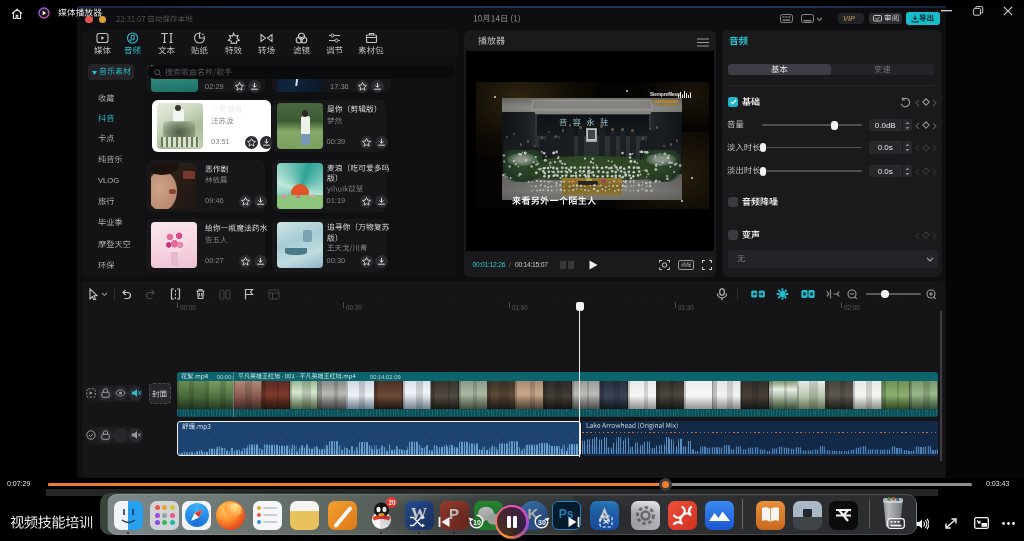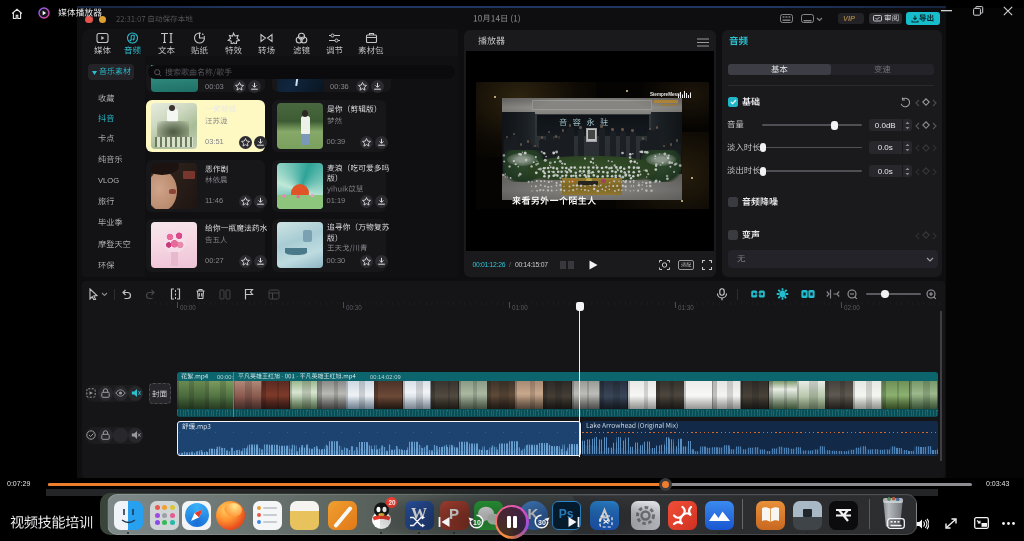--- a/index.html
+++ b/index.html
@@ -232,39 +232,39 @@
       <div class="a" style="left:63px;top:27px;width:313px;height:221px;background:#101013;overflow:hidden;">
         <div class="a" style="left:1px;top:-16.3px;width:119px;height:52.3px;background:#17171a;border-radius:6px;"></div>
         <div class="a" style="left:127px;top:-16.3px;width:119px;height:52.3px;background:#17171a;border-radius:6px;"></div>
         <div class="a" style="left:5.5px;top:-12.3px;width:47px;height:47.8px;border-radius:4px;overflow:hidden;background:linear-gradient(175deg,#57c8b4 0%,#3aa894 45%,#2d8579 70%,#1e6f66 100%);">
           <div class="a" style="left:8px;top:18px;width:30px;height:9px;background:#1a3c38;border-radius:1px;transform:rotate(-4deg)"></div>
         </div>
         <div class="a" style="left:131.5px;top:-12.3px;width:47px;height:47.8px;border-radius:4px;overflow:hidden;background:linear-gradient(120deg,#0b1626 0%,#10263e 50%,#0a1420 100%);">
           <div class="a" style="left:21px;top:2px;width:2px;height:40px;background:#cfe0ee;transform:rotate(8deg)"></div>
           <div class="a" style="left:26px;top:6px;width:14px;height:8px;background:#3d6c96;border-radius:1px"></div>
         </div>
-        <div class="a" style="left:60px;top:25.5px;font-size:7.5px;color:#85858b;white-space:nowrap;">00:03</div>
-        <div class="a" style="left:185px;top:25.5px;font-size:7.5px;color:#85858b;white-space:nowrap;">00:36</div>
+        <div class="a" style="left:60px;top:25.5px;font-size:7.5px;color:#85858b;white-space:nowrap;">02:29</div>
+        <div class="a" style="left:185px;top:25.5px;font-size:7.5px;color:#85858b;white-space:nowrap;">17:36</div>
         <div class="dot" style="left:88px;top:24px;width:13px;height:13px;background:#2b2b30"></div>
         <svg class="a" style="left:90px;top:26px" width="9" height="9">
           <path d="M4.5 0.5l1.2 2.6 2.8 0.3-2.1 1.9 0.6 2.8-2.5-1.5-2.5 1.5 0.6-2.8-2.1-1.9 2.8-0.3z" fill="none" stroke="#dcdce0" stroke-width="0.9"></path>
         </svg>
         <div class="dot" style="left:103px;top:24px;width:13px;height:13px;background:#2b2b30"></div>
         <svg class="a" style="left:105px;top:26px" width="9" height="9">
           <path d="M4.5 0.8v4.4M2.6 3.4l1.9 1.9 1.9-1.9M1.2 7.2h6.6" stroke="#dcdce0" fill="none" stroke-width="1"></path>
         </svg>
         <div class="dot" style="left:211px;top:24px;width:13px;height:13px;background:#2b2b30"></div>
         <svg class="a" style="left:213px;top:26px" width="9" height="9">
           <path d="M4.5 0.5l1.2 2.6 2.8 0.3-2.1 1.9 0.6 2.8-2.5-1.5-2.5 1.5 0.6-2.8-2.1-1.9 2.8-0.3z" fill="none" stroke="#dcdce0" stroke-width="0.9"></path>
         </svg>
         <div class="dot" style="left:226px;top:24px;width:13px;height:13px;background:#2b2b30"></div>
         <svg class="a" style="left:228px;top:26px" width="9" height="9">
           <path d="M4.5 0.8v4.4M2.6 3.4l1.9 1.9 1.9-1.9M1.2 7.2h6.6" stroke="#dcdce0" fill="none" stroke-width="1"></path>
         </svg>
-        <div class="a" style="left:1px;top:44px;width:119px;height:52.3px;background:#fef9c3;border-radius:6px;">
+        <div class="a" style="left:7px;top:44px;width:119px;height:52.3px;background:#ffffff;border-radius:6px;">
           <div class="a" style="left:4.5px;top:3px;width:46px;height:46px;border-radius:4px;overflow:hidden;background:linear-gradient(150deg,#e7ece0 0%,#cdd8c0 35%,#a8bc96 65%,#c2cfb4 100%);">
             <div class="a" style="left:16px;top:6px;width:11px;height:13px;background:#f4f6f2;border-radius:2px"></div>
             <div class="dot" style="left:18px;top:1.5px;width:6px;height:6px;background:#3a3230"></div>
             <div class="a" style="left:6px;top:18px;width:32px;height:22px;background:radial-gradient(ellipse,rgba(60,70,50,0.85),rgba(90,100,75,0.4) 70%,transparent);"></div>
             <div class="a" style="left:4px;top:34px;width:38px;height:10px;background:repeating-linear-gradient(90deg,#6a7a5a 0 2px,#d8e0cc 2px 5px)"></div>
           </div>
           <div class="a" style="left:59px;top:5px">
             <svg class="" style="" width="32" height="9" viewBox="0 0 32 9">
               <path fill="#e8e8ec" d="M0.3 3.5V4.1H7.5V3.5Z M14.3 2.6C13 2.9 10.7 3.1 8.8 3.2C8.8 3.3 8.9 3.5 8.9 3.7C9.7 3.7 10.6 3.6 11.5 3.5C11.4 3.9 11.3 4.2 11.3 4.5H8.2V5.1H11.1C10.7 5.9 9.9 6.6 8.2 7C8.3 7.1 8.5 7.3 8.5 7.5C10.4 7 11.3 6.2 11.7 5.1C12.3 6.3 13.4 7.1 14.8 7.5C14.9 7.3 15.1 7.1 15.2 7C13.9 6.7 12.9 6 12.3 5.1H15.2V4.5H11.9C12 4.2 12.1 3.8 12.1 3.5C13 3.4 13.9 3.2 14.6 3.1ZM9.3 0.3C9.1 1.1 8.7 1.9 8.1 2.4C8.3 2.5 8.5 2.7 8.6 2.8C8.9 2.5 9.1 2.1 9.4 1.6H9.7C9.9 2 10.1 2.5 10.1 2.8L10.7 2.5C10.6 2.3 10.5 2 10.3 1.6H11.7V1.1H9.6C9.7 0.9 9.8 0.6 9.9 0.4ZM12.3 0.3C12.1 1.1 11.7 1.9 11.1 2.4C11.3 2.5 11.5 2.6 11.6 2.7C11.9 2.4 12.1 2.1 12.4 1.7H12.9C13.2 2 13.4 2.4 13.5 2.7L14 2.4C13.9 2.2 13.8 1.9 13.6 1.7H15.2V1.1H12.6C12.7 0.9 12.8 0.7 12.9 0.4Z M21 3V4.7C21 5.4 20.8 6.5 19.2 7.1C19.3 7.2 19.5 7.4 19.5 7.5C21.3 6.8 21.5 5.6 21.5 4.7V3ZM21.3 6.3C21.8 6.6 22.4 7.2 22.8 7.5L23.1 7.1C22.8 6.7 22.1 6.3 21.6 5.9ZM17.3 0.3C16.9 1.5 16.4 2.7 15.7 3.5C15.8 3.6 16 4 16 4.1C16.3 3.8 16.5 3.4 16.7 3V7.5H17.3V2C17.5 1.5 17.7 1 17.8 0.5ZM18 6.2C18.1 6.1 18.3 6 19.5 5.3C19.5 5.2 19.5 5 19.5 4.8L18.5 5.3V3.2H19.5V2.6H18.5V1.2H18V5.2C18 5.5 17.9 5.6 17.8 5.7C17.9 5.8 18 6.1 18 6.2ZM19.8 2.1V5.7H20.4V2.6H22.2V5.7H22.7V2.1H21.3C21.4 1.9 21.5 1.6 21.6 1.3H23.1V0.8H19.5V1.3H21C21 1.6 20.9 1.9 20.8 2.1Z M23.7 5.9 23.9 6.4C24.5 6.2 25.3 5.9 26.1 5.6L25.9 5.1L25.2 5.3V2.8H25.9V2.2H25.2V0.4H24.6V2.2H23.8V2.8H24.6V5.5C24.3 5.7 24 5.8 23.7 5.9ZM30.2 2.9C30 3.6 29.7 4.3 29.4 4.9C29.3 4.1 29.2 3.1 29.2 2.1H30.8V1.5H30.3L30.7 1.2C30.5 1 30.1 0.6 29.7 0.4L29.3 0.6C29.6 0.9 30 1.2 30.2 1.5H29.2C29.2 1.1 29.2 0.7 29.2 0.3H28.6L28.6 1.5H26.3V3.9C26.3 5 26.2 6.2 25.4 7.1C25.5 7.2 25.7 7.4 25.8 7.5C26.7 6.5 26.8 5 26.8 3.9V3.6H27.8C27.8 5 27.7 5.5 27.7 5.6C27.6 5.7 27.5 5.7 27.5 5.7C27.4 5.7 27.1 5.7 26.8 5.7C26.9 5.8 27 6 27 6.2C27.3 6.2 27.5 6.2 27.7 6.2C27.9 6.2 28 6.1 28.1 6C28.2 5.8 28.3 5.1 28.3 3.3C28.3 3.3 28.3 3.1 28.3 3.1H26.8V2.1H28.6C28.7 3.4 28.8 4.6 29 5.6C28.6 6.2 28.1 6.7 27.5 7.1C27.6 7.1 27.8 7.4 27.9 7.5C28.4 7.1 28.8 6.7 29.2 6.2C29.4 7 29.8 7.4 30.2 7.4C30.7 7.4 30.9 7 31 5.9C30.8 5.8 30.6 5.7 30.5 5.6C30.5 6.5 30.4 6.8 30.3 6.8C30 6.8 29.8 6.4 29.6 5.7C30.1 4.9 30.4 4 30.7 3Z"></path>
             </svg>
@@ -320,21 +320,21 @@
           <div class="a" style="left:59px;top:5px">
             <svg class="" style="" width="24" height="9" viewBox="0 0 24 9">
               <path fill="#e8e8ec" d="M1.2 1.9C1.5 2.3 1.7 2.9 1.8 3.3L2.3 3.1C2.2 2.7 2 2.1 1.7 1.7ZM6.1 1.7C5.9 2.1 5.6 2.8 5.3 3.1L5.8 3.3C6.1 2.9 6.4 2.4 6.7 1.8ZM2.1 5V6.5C2.1 7.2 2.3 7.3 3.2 7.3C3.4 7.3 4.8 7.3 5 7.3C5.8 7.3 6 7.1 6 6.1C5.9 6.1 5.6 6 5.5 5.9C5.5 6.7 5.4 6.8 5 6.8C4.7 6.8 3.5 6.8 3.2 6.8C2.7 6.8 2.6 6.8 2.6 6.5V5ZM3.1 4.6C3.6 5.1 4.1 5.7 4.3 6.2L4.8 5.9C4.6 5.4 4.1 4.8 3.6 4.4ZM5.8 5C6.2 5.6 6.6 6.5 6.8 7.1L7.3 6.8C7.2 6.3 6.7 5.4 6.3 4.8ZM1.2 5C1 5.6 0.8 6.4 0.4 6.9L0.9 7.2C1.3 6.7 1.5 5.8 1.7 5.2ZM0.5 3.8V4.3H7.3V3.8H5V1.2H7.1V0.7H0.8V1.2H2.8V3.8ZM3.4 1.2H4.4V3.8H3.4Z M11.9 0.4C11.5 1.6 10.9 2.7 10.2 3.4C10.3 3.5 10.5 3.7 10.6 3.8C11 3.4 11.4 2.8 11.7 2.2H12.3V7.5H12.9V5.6H15.2V5H12.9V3.8H15.1V3.3H12.9V2.2H15.3V1.6H12C12.2 1.3 12.3 0.9 12.5 0.6ZM10 0.3C9.6 1.5 8.9 2.7 8.1 3.5C8.2 3.6 8.4 3.9 8.4 4C8.7 3.8 8.9 3.5 9.2 3.1V7.5H9.8V2.2C10.1 1.7 10.4 1.1 10.6 0.5Z M20.8 1.2V5.6H21.4V1.2ZM22.2 0.5V6.8C22.2 6.9 22.2 6.9 22 6.9C21.9 7 21.6 7 21.2 6.9C21.3 7.1 21.3 7.3 21.4 7.5C21.9 7.5 22.3 7.5 22.5 7.4C22.7 7.3 22.7 7.1 22.7 6.8V0.5ZM17.2 4.9V7.4H17.7V7.1H19.6V7.4H20.1V4.9H18.9V4H20.4V3.5H18.9V2.7H20V0.7H16.5V2.4C16.5 3.6 16.4 5.4 15.8 6.7C15.9 6.8 16.2 7 16.3 7.1C16.7 6.3 16.9 5.1 17 4H18.4V4.9ZM17 1.2H19.5V2.1H17ZM17 2.7H18.4V3.5H17C17 3.2 17 2.9 17 2.7ZM17.7 6.6V5.4H19.6V6.6Z"></path>
             </svg>
           </div>
           <div class="a" style="left:59px;top:16.5px">
             <svg class="" style="" width="23" height="9" viewBox="0 0 23 9">
               <path fill="#85858b" d="M5.1 0.3V1.9H3.7V2.5H4.9C4.6 3.7 3.9 4.9 3.2 5.6C3.3 5.7 3.4 5.9 3.5 6.1C4.1 5.5 4.6 4.5 5.1 3.5V7.2H5.6V3.5C5.9 4.4 6.4 5.4 6.8 5.9C7 5.8 7.1 5.6 7.3 5.5C6.7 4.9 6.1 3.6 5.8 2.5H7V1.9H5.6V0.3ZM1.8 0.3V1.9H0.4V2.5H1.7C1.4 3.5 0.8 4.6 0.2 5.3C0.3 5.4 0.5 5.6 0.5 5.8C1 5.3 1.4 4.4 1.8 3.5V7.2H2.3V3.3C2.6 3.7 3 4.2 3.2 4.5L3.5 4C3.4 3.8 2.5 2.8 2.3 2.6V2.5H3.4V1.9H2.3V0.3Z M11.6 0.5C11.8 0.9 12 1.4 12.1 1.7L12.7 1.5C12.6 1.2 12.3 0.7 12.1 0.3ZM10.5 7.2C10.7 7.1 10.9 7 12.6 6.4C12.5 6.3 12.5 6 12.5 5.9L11.1 6.4V3.7C11.4 3.4 11.6 3.1 11.8 2.8C12.3 4.6 13.1 6.2 14.4 7C14.5 6.8 14.7 6.6 14.8 6.5C14.1 6.1 13.5 5.4 13.1 4.6C13.6 4.2 14.2 3.8 14.6 3.4L14.2 3C13.9 3.3 13.3 3.8 12.9 4.2C12.6 3.6 12.4 2.9 12.2 2.3L12.2 2.2H14.6V1.7H9.7V2.2H11.6C11 3.1 10.1 3.9 9.3 4.5C9.4 4.6 9.6 4.8 9.7 4.9C10 4.7 10.3 4.5 10.6 4.2V6.1C10.6 6.5 10.3 6.7 10.2 6.8C10.3 6.9 10.5 7.1 10.5 7.2ZM9.5 0.3C9.1 1.4 8.4 2.6 7.7 3.3C7.8 3.4 8 3.7 8.1 3.9C8.3 3.6 8.5 3.4 8.7 3.1V7.2H9.2V2.2C9.5 1.6 9.8 1.1 10 0.5Z M16.8 1.9H20.8V2.3H16.8ZM16.8 1H20.8V1.5H16.8ZM16.2 0.6V2.7H21.3V0.6ZM16.9 4V4.4H21.3V4ZM17.2 7.2C17.3 7.1 17.5 7.1 19.4 6.6C19.3 6.5 19.4 6.3 19.4 6.2L17.9 6.5V5.2H18.8C19.4 6.2 20.5 6.8 21.9 7.1C22 6.9 22.1 6.7 22.2 6.6C21.6 6.5 21.1 6.4 20.6 6.1C20.9 6 21.4 5.8 21.7 5.5L21.3 5.3C21 5.5 20.5 5.7 20.1 5.9C19.8 5.7 19.6 5.5 19.3 5.2H22.1V4.8H16.5C16.5 4.6 16.5 4.4 16.5 4.2V3.6H22V3.2H15.9V4.2C15.9 5 15.9 6.1 15.3 6.9C15.4 7 15.7 7.1 15.8 7.2C16.2 6.7 16.4 5.9 16.4 5.2H17.3V6.2C17.3 6.5 17.1 6.7 16.9 6.7C17 6.8 17.1 7.1 17.2 7.2Z"></path>
             </svg>
           </div>
-          <div class="a" style="left:59px;top:36.5px;font-size:7.5px;color:#85858b;white-space:nowrap;">11:46</div>
+          <div class="a" style="left:59px;top:36.5px;font-size:7.5px;color:#85858b;white-space:nowrap;">09:46</div>
           <div class="dot" style="left:93px;top:35.5px;width:13px;height:13px;background:#2b2b30"></div>
           <svg class="a" style="left:95px;top:37.5px" width="9" height="9">
             <path d="M4.5 0.5l1.2 2.6 2.8 0.3-2.1 1.9 0.6 2.8-2.5-1.5-2.5 1.5 0.6-2.8-2.1-1.9 2.8-0.3z" fill="none" stroke="#dcdce0" stroke-width="0.9"></path>
           </svg>
           <div class="dot" style="left:108px;top:35.5px;width:13px;height:13px;background:#2b2b30"></div>
           <svg class="a" style="left:110px;top:37.5px" width="9" height="9">
             <path d="M4.5 0.8v4.4M2.6 3.4l1.9 1.9 1.9-1.9M1.2 7.2h6.6" stroke="#dcdce0" fill="none" stroke-width="1"></path>
           </svg>
         </div>
         <div class="a" style="left:127px;top:103.7px;width:114px;height:52.3px;background:#17171a;border-radius:6px;">

